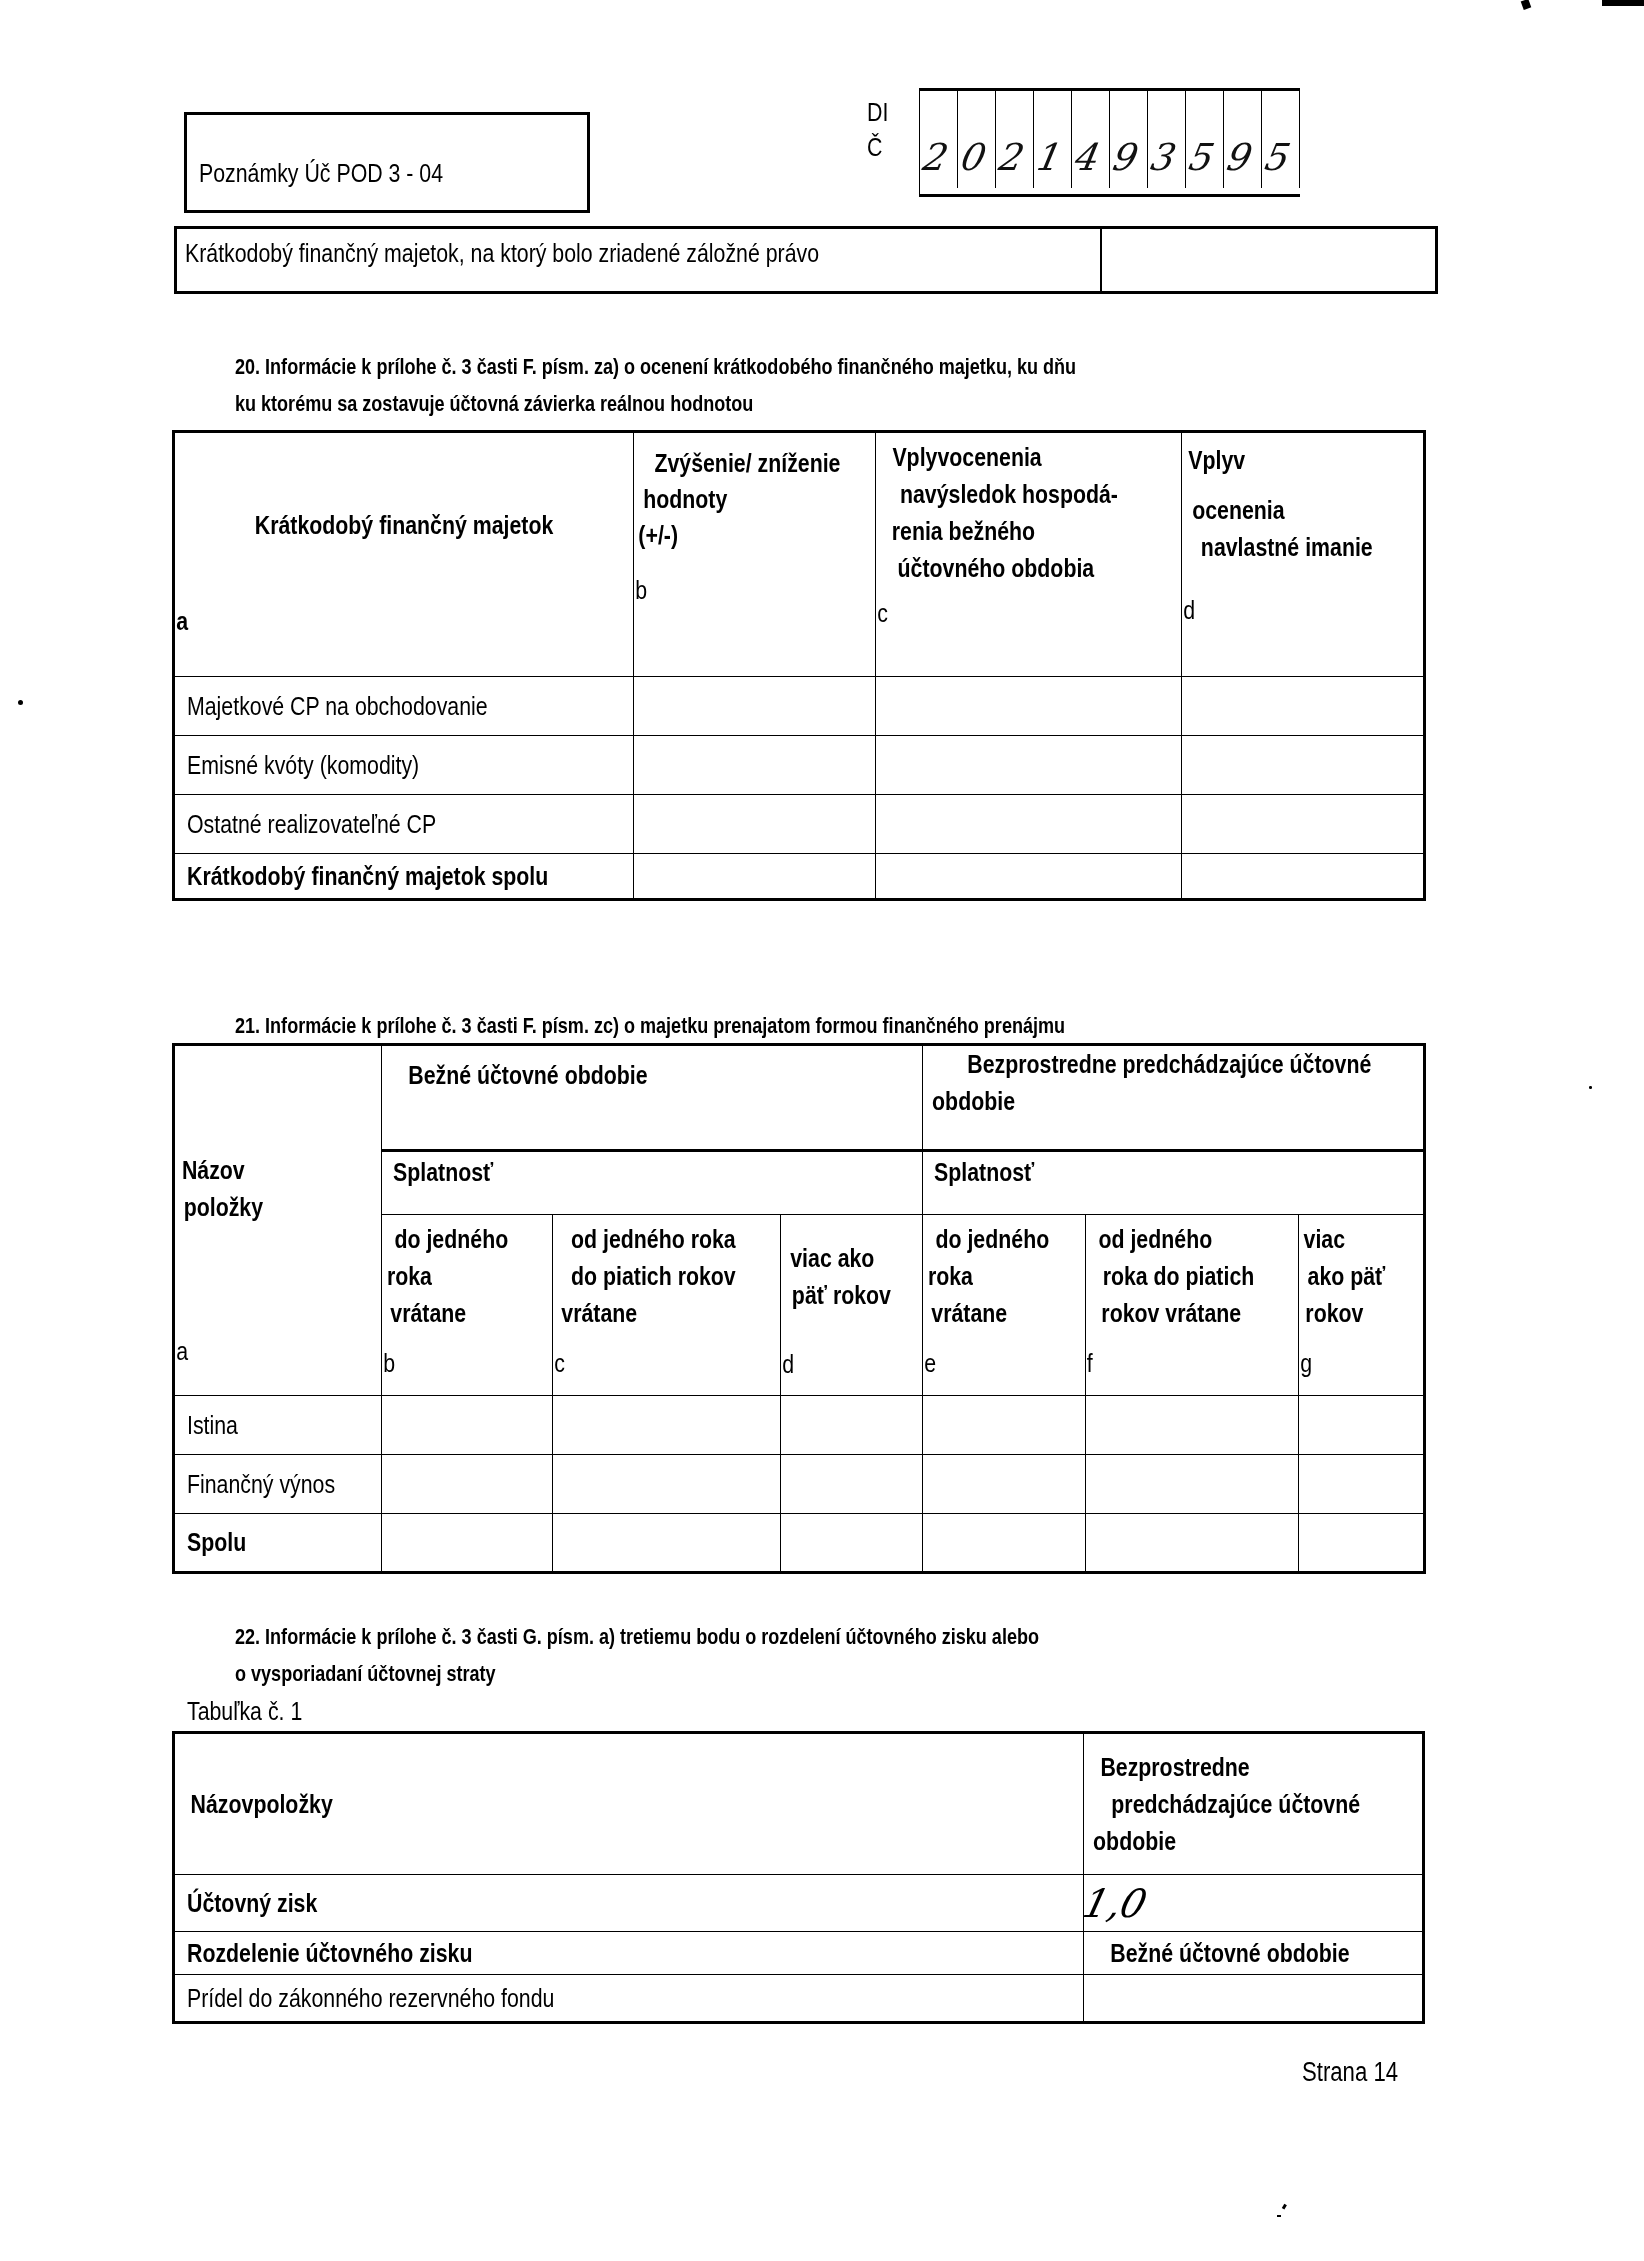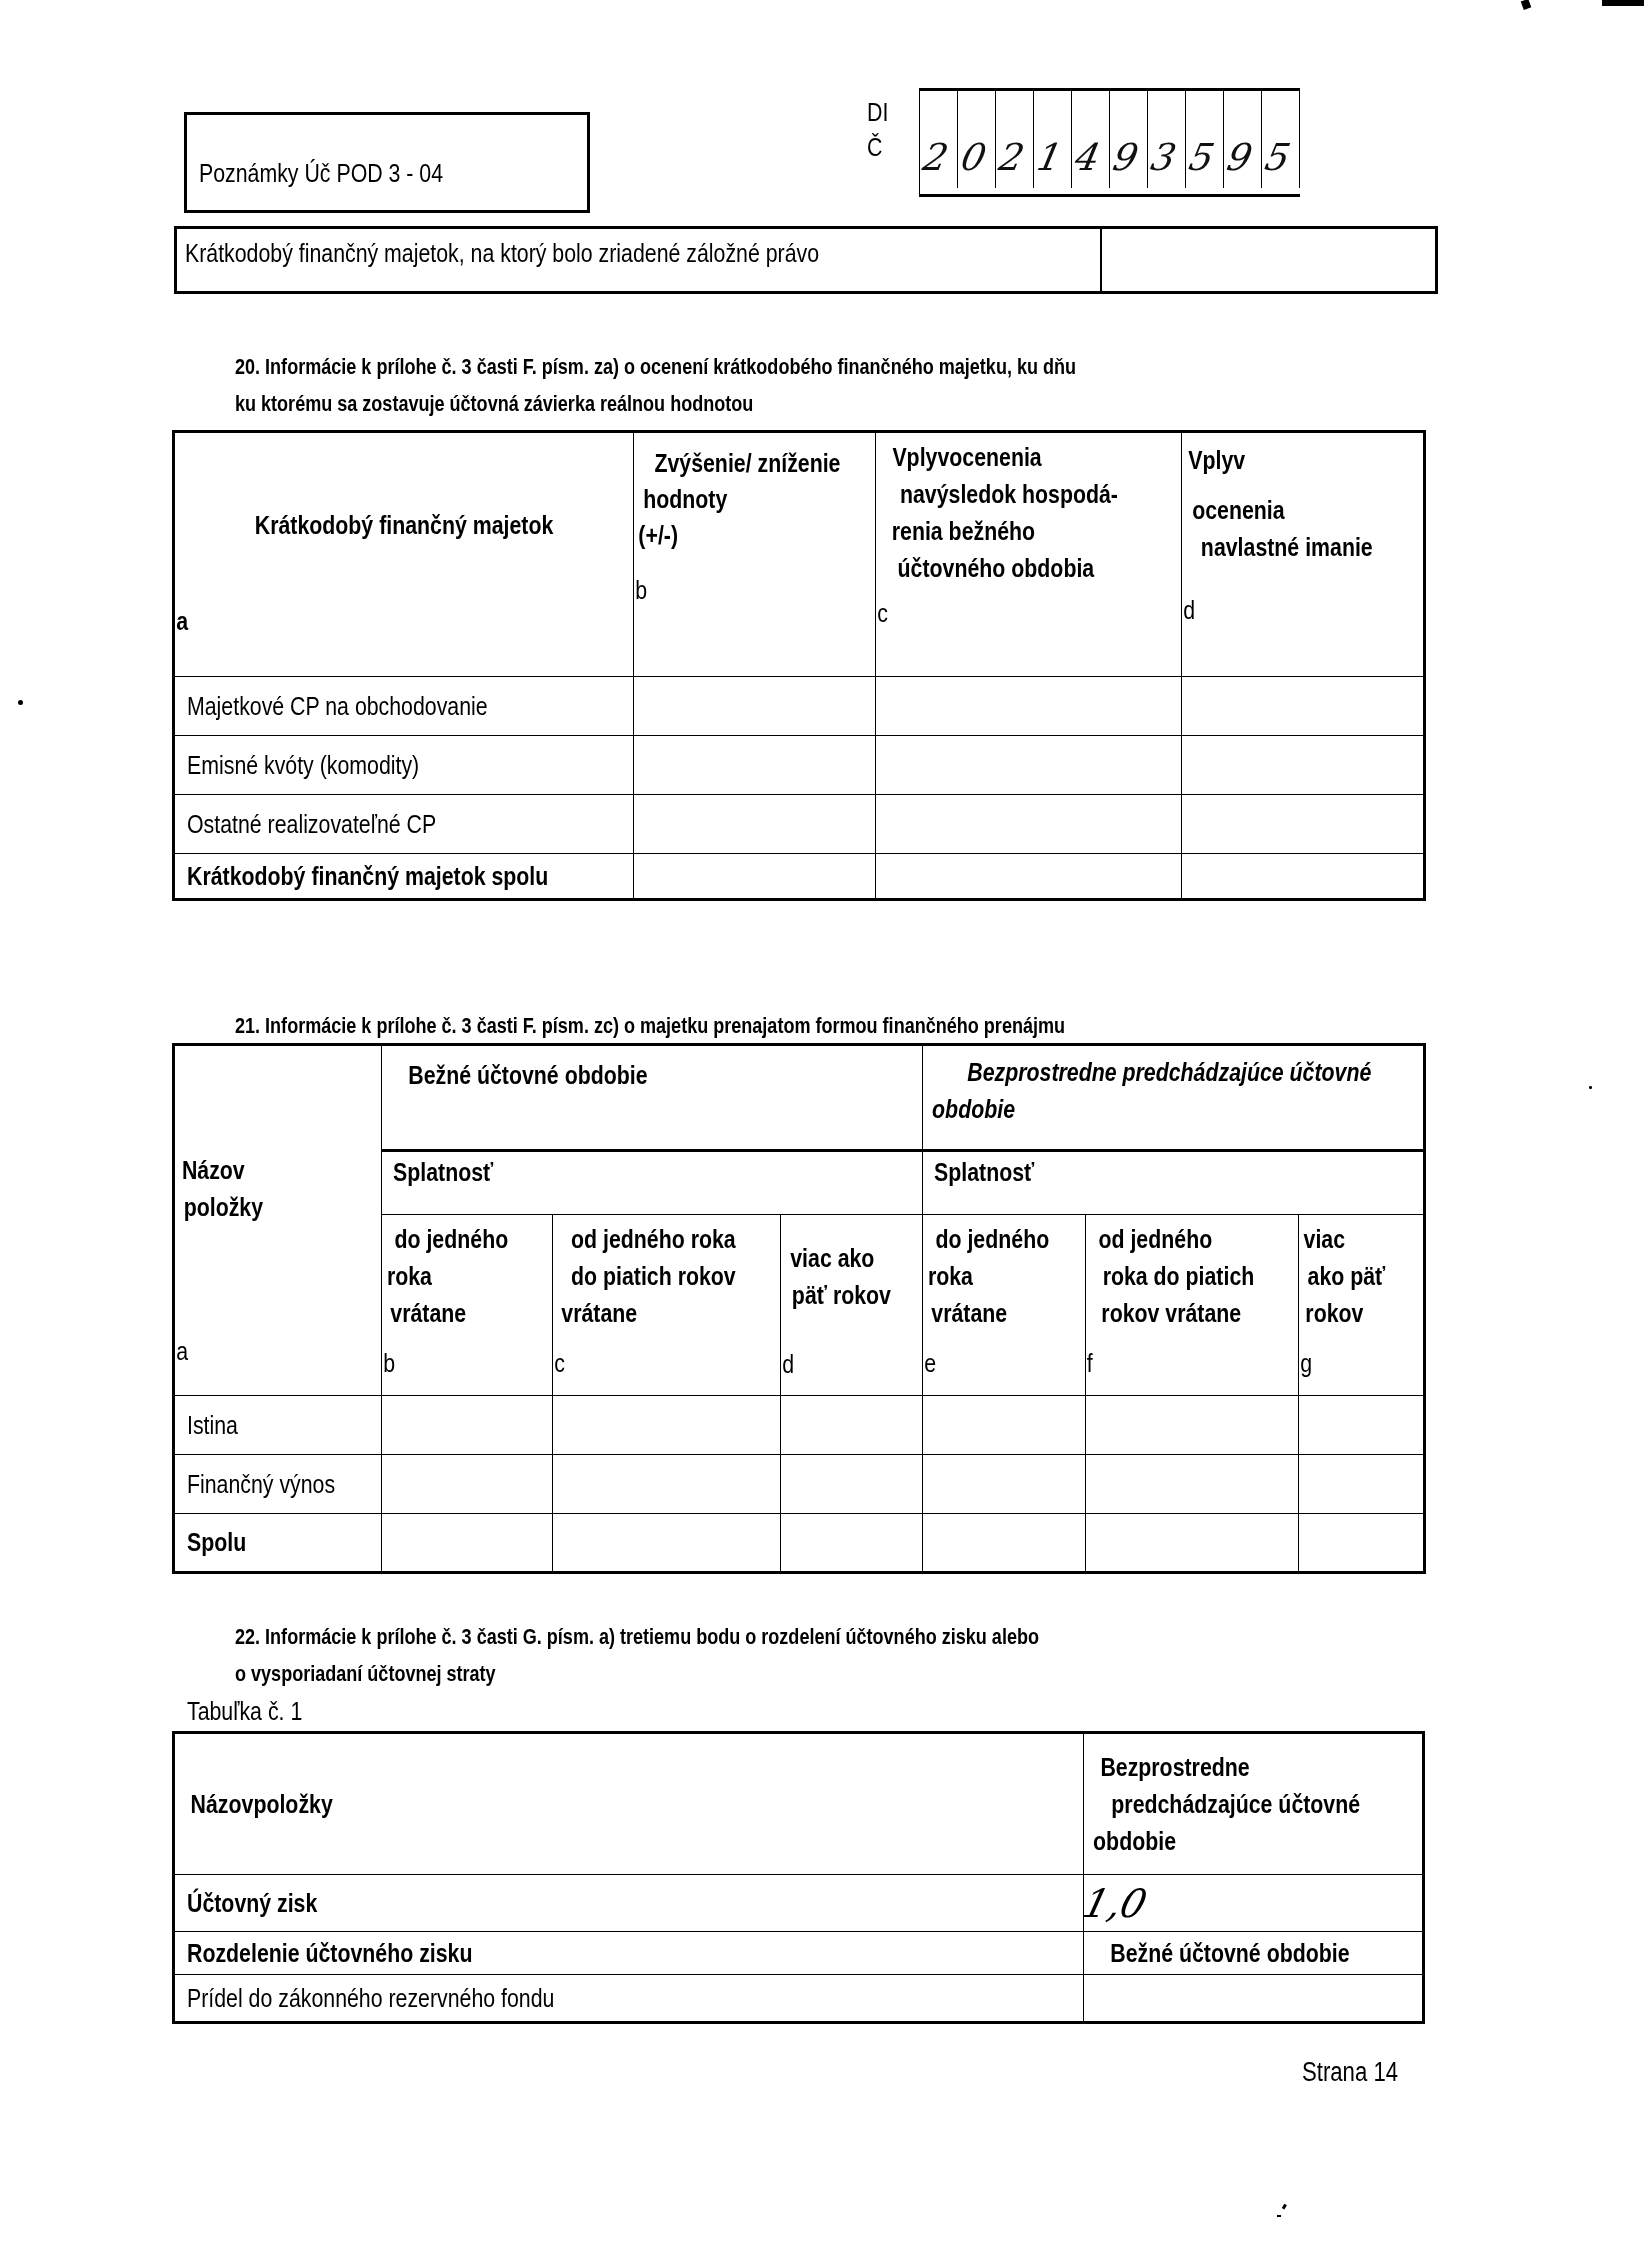--- a/index.html
+++ b/index.html
@@ -172,21 +172,21 @@
     <td rowspan="3" class="c bold" style="vertical-align:top;">
       <div style="padding-top:106px; line-height:37px;">
         <div class="narrowc">Názov</div><br>
         <div class="narrowc" style="margin-top:-37px">položky</div>
       </div>
       <div style="margin-top:110px; font-weight:normal;" class="narrowc">a</div>
     </td>
     <td colspan="3" class="c bold" style="vertical-align:top; padding-top:14px;">
       <span class="narrowc">Bežné účtovné obdobie</span>
     </td>
-    <td colspan="3" class="c bold" style="vertical-align:top; padding-top:8px; line-height:37px;font-style:italic;">
+    <td colspan="3" class="c bold" style="vertical-align:top; padding-top:0; line-height:37px;">
       <div class="narrowc">Bezprostredne predchádzajúce účtovné</div><br>
       <div class="narrowc" style="margin-top:-37px">obdobie</div>
     </td>
   </tr>
   <tr style="height:64px">
     <td colspan="3" class="c bold" style="vertical-align:top; padding-top:5.2px; border-top:3.9px solid #000;">
       <span class="narrowc">Splatnosť</span>
     </td>
     <td colspan="3" class="c bold" style="vertical-align:top; padding-top:5.2px; border-top:3.9px solid #000;">
       <span class="narrowc">Splatnosť</span>

